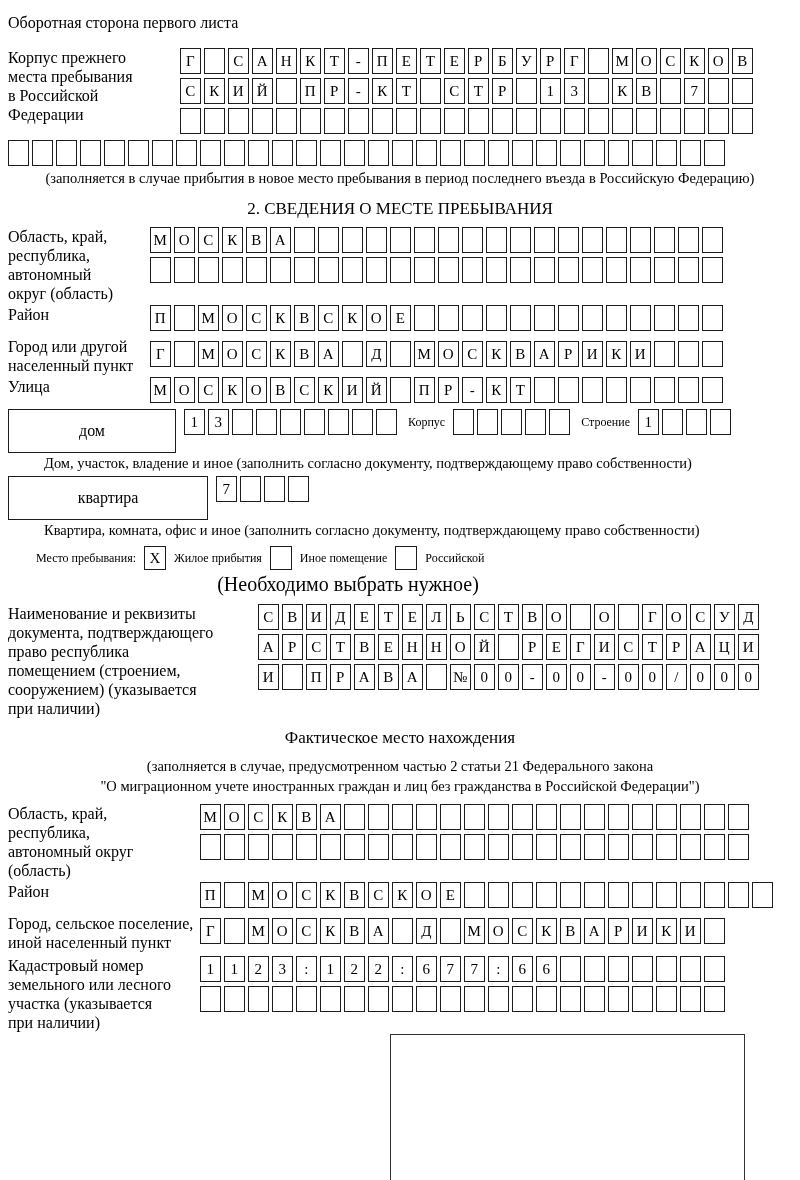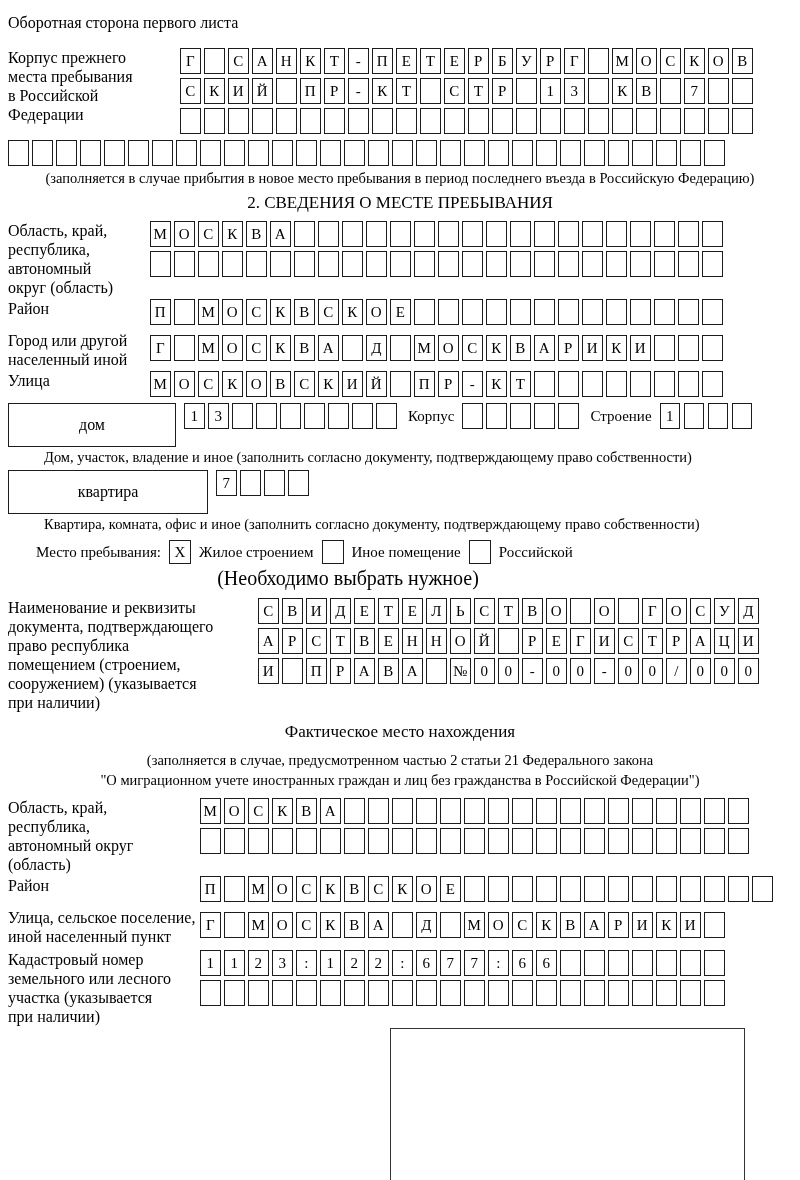--- a/index.html
+++ b/index.html
@@ -15,24 +15,24 @@
   .w-doc{width:250px;flex:0 0 250px;}
   .w-f{width:192px;flex:0 0 192px;}
   .cellrow{display:flex;margin-bottom:4px;}
   .cell{width:20.5px;height:26px;flex:0 0 20.5px;border:1.5px solid #1c1c1c;box-sizing:border-box;
         margin-right:3.5px;display:flex;align-items:center;justify-content:center;
         font-size:15px;line-height:1;background:#fff;}
   .widebox{border:1.5px solid #1c1c1c;height:44px;box-sizing:border-box;display:flex;
            align-items:center;justify-content:center;font-size:16px;}
   .dom-box{width:168px;flex:0 0 168px;margin-right:8px;}
   .kv-box{width:200px;flex:0 0 200px;margin-right:8px;}
-  .inlbl{font-size:15px;line-height:26px;margin:0 8px;white-space:nowrap;}
+  .inlbl{font-size:12px;line-height:26px;margin:0 8px;white-space:nowrap;}
   .inlbl.first{margin-left:28px;}
   .chk{width:22px;flex:0 0 22px;height:24px;margin:0;}
-  .caption{font-size:14.5px;text-align:center;margin-bottom:6px;}
+  .caption{font-size:14.5px;text-align:center;margin-bottom:12px;}
   .caption-left{font-size:14.5px;margin:0 0 4px 36px;}
   .sec-title{font-weight:normal;font-size:17px;text-align:center;margin:2px 0 8px 0;}
   .hint{font-size:20px;text-align:center;width:320px;margin:0 0 8px 180px;}
   .subtitle{font-size:14.5px;text-align:center;line-height:20px;margin-bottom:8px;}
   .stamp-box{width:355px;height:172px;border:1.8px solid #333;box-sizing:border-box;
              margin:2px 0 6px 382px;background:#fff;}
   .stamp-caption{font-size:15px;line-height:19px;text-align:center;width:450px;margin-left:333px;}
   .mb2{margin-bottom:2px;} .mb4{margin-bottom:4px;} .mb6{margin-bottom:6px;} .mb10{margin-bottom:10px;}
 </style>
 </head>
@@ -255,21 +255,21 @@
         <span class="cell"></span>
         <span class="cell"></span>
         <span class="cell"></span>
         <span class="cell"></span>
       </div>
   </div>
 
   <div class="frow vcenter mb2">
     <div class="labelcol w-s2">
         <div>Город или другой</div>
-        <div>населенный иной</div>
+        <div>населенный пункт</div>
       </div>
     <div class="cellrow">
         <span class="cell">Г</span>
         <span class="cell"></span>
         <span class="cell">М</span>
         <span class="cell">О</span>
         <span class="cell">С</span>
         <span class="cell">К</span>
         <span class="cell">В</span>
         <span class="cell">А</span>
@@ -360,21 +360,21 @@
         <span class="cell"></span>
         <span class="cell"></span>
         <span class="cell"></span>
       </div>
   </div>
   <div class="caption-left mb6">Квартира, комната, офис и иное (заполнить согласно документу, подтверждающему право собственности)</div>
 
   <div class="frow vcenter mb2">
     <div class="inlbl first">Место пребывания:</div>
     <span class="cell chk">X</span>
-    <div class="inlbl">Жилое строением</div>
+    <div class="inlbl">Жилое прибытия</div>
     <span class="cell chk"></span>
     <div class="inlbl">Иное помещение</div>
     <span class="cell chk"></span>
     <div class="inlbl">Российской</div>
   </div>
   <div class="hint">(Необходимо выбрать нужное)</div>
 
   <div class="frow mb10">
     <div class="labelcol w-doc">
         <div>Наименование и реквизиты</div>
@@ -549,21 +549,21 @@
         <span class="cell"></span>
         <span class="cell"></span>
         <span class="cell"></span>
         <span class="cell"></span>
         <span class="cell"></span>
       </div>
   </div>
 
   <div class="frow vcenter mb4">
     <div class="labelcol w-f">
-        <div>Улица, сельское поселение,</div>
+        <div>Город, сельское поселение,</div>
         <div>иной населенный пункт</div>
       </div>
     <div class="cellrow">
         <span class="cell">Г</span>
         <span class="cell"></span>
         <span class="cell">М</span>
         <span class="cell">О</span>
         <span class="cell">С</span>
         <span class="cell">К</span>
         <span class="cell">В</span>

